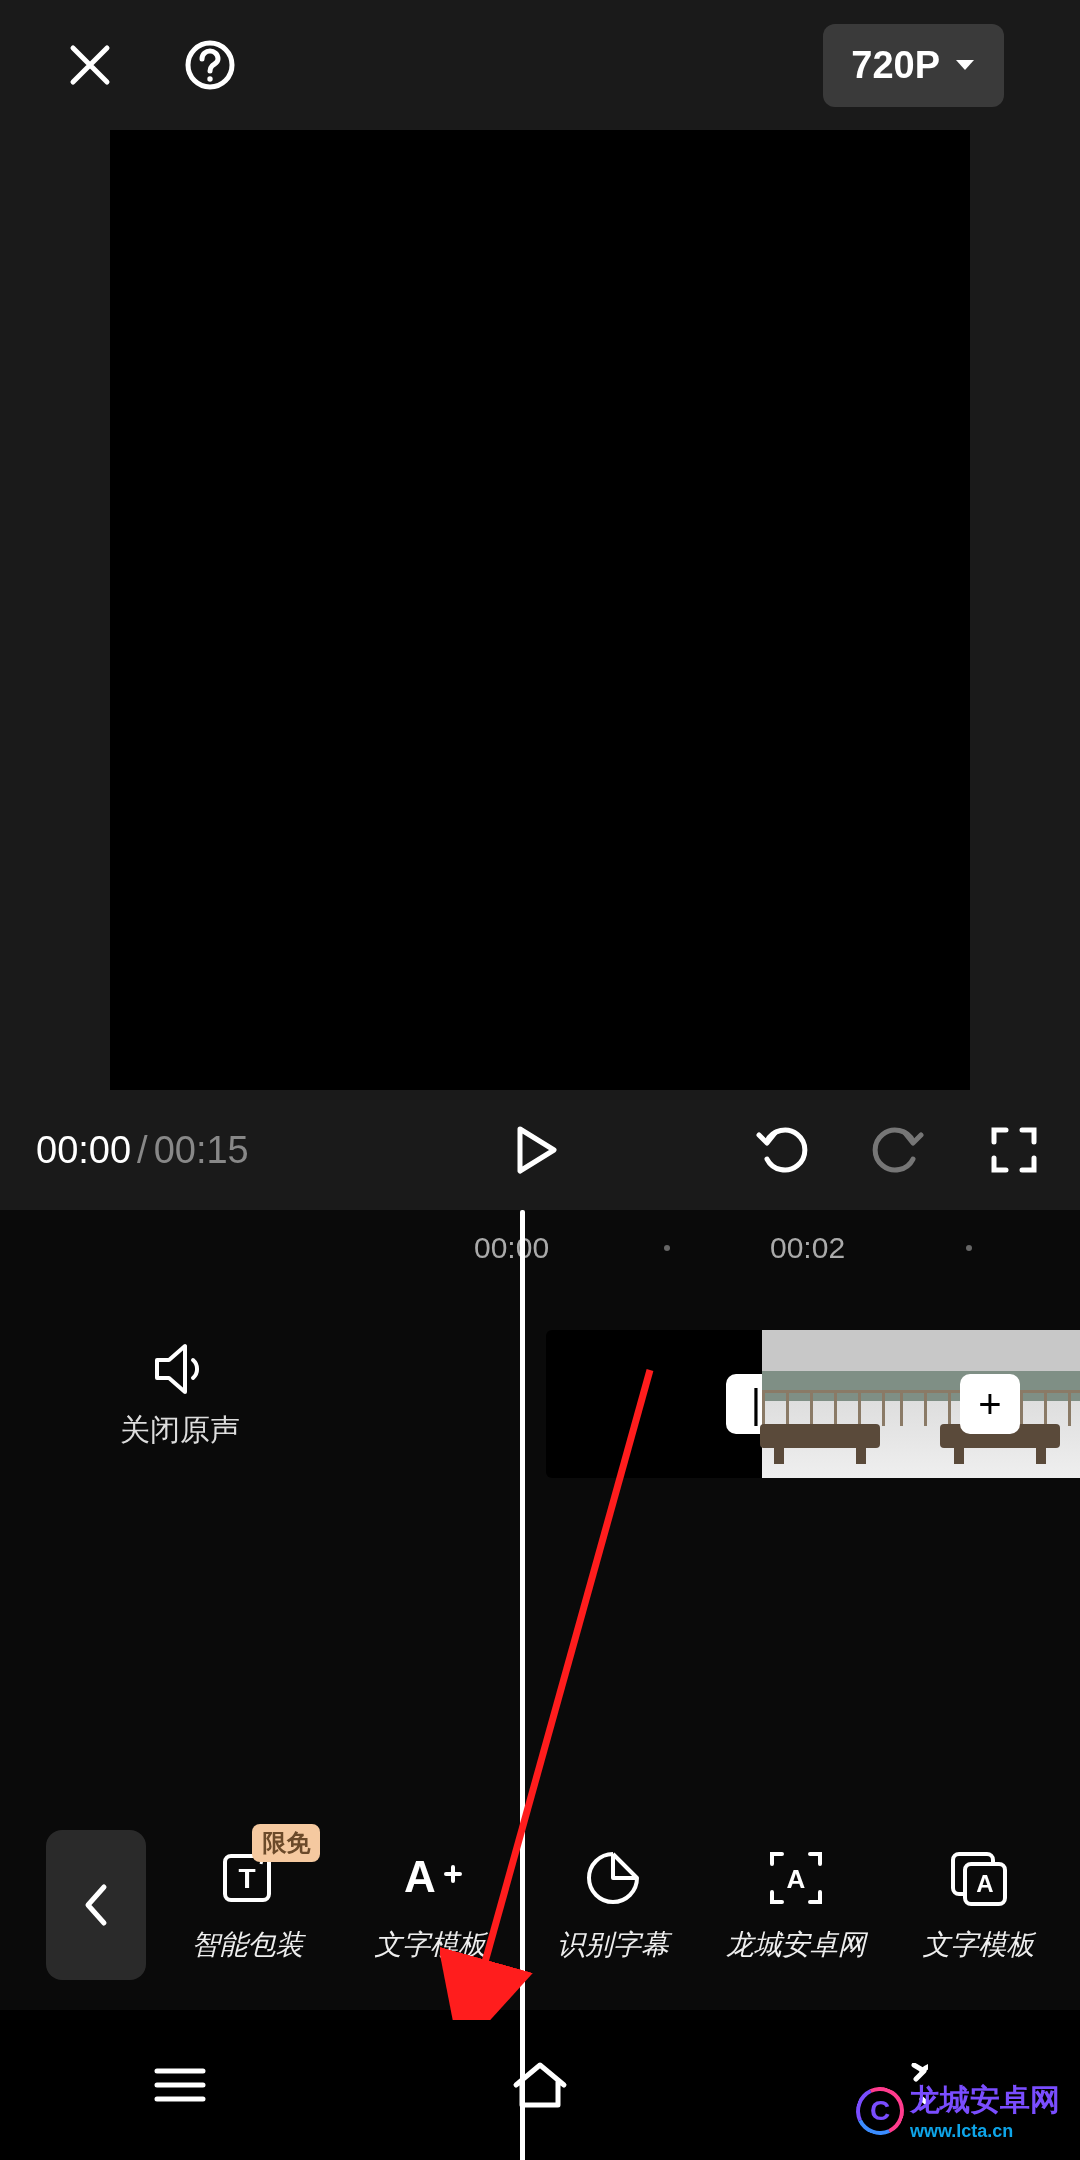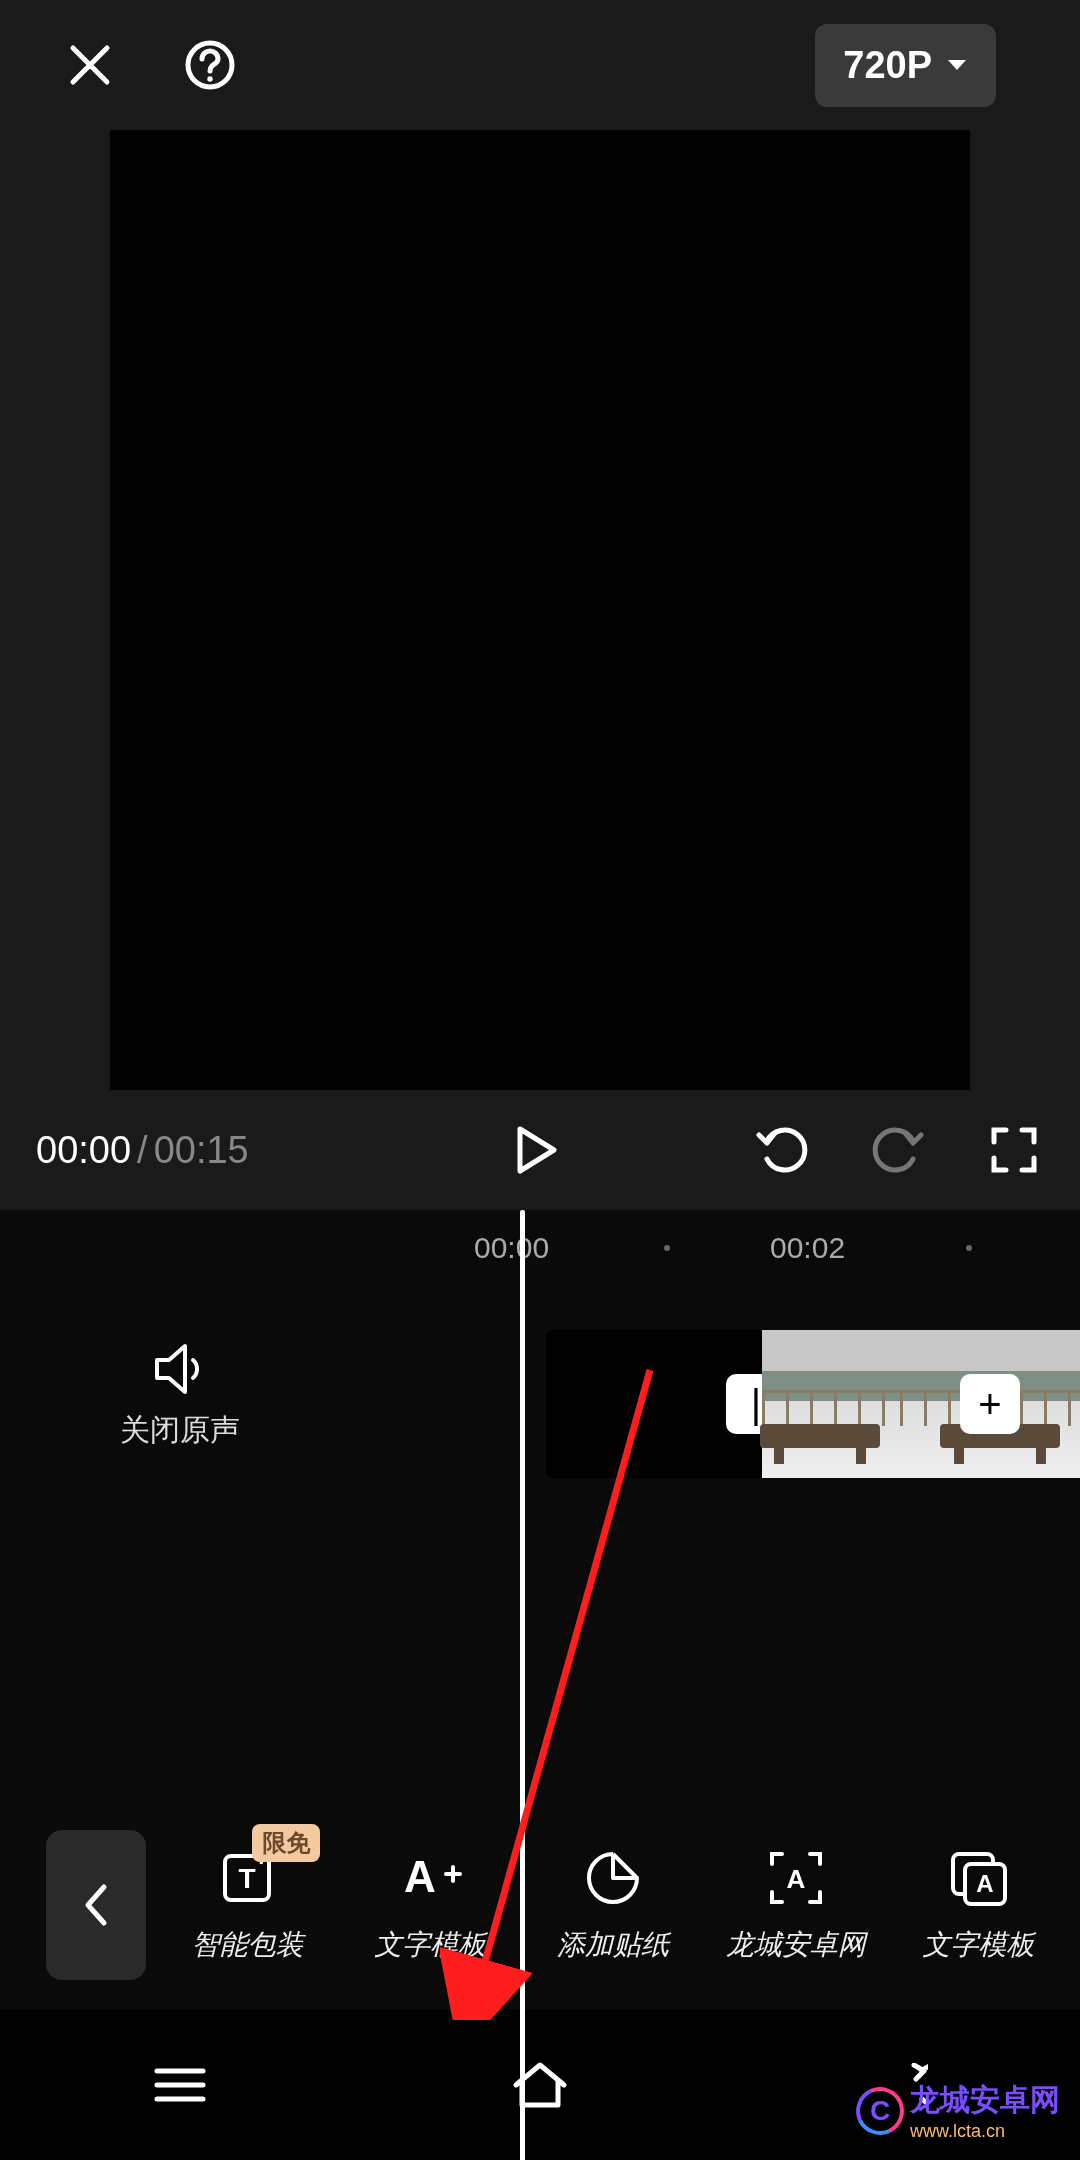--- a/index.html
+++ b/index.html
@@ -34,21 +34,21 @@
   .top-spacer { flex: 1; }
   .resolution {
     background: #3a3a3a;
     border-radius: 12px;
     padding: 20px 28px;
     font-size: 38px;
     font-weight: 600;
     display: flex;
     align-items: center;
     gap: 14px;
-    margin-right: 24px;
+    margin-right: 16px;
   }
   .resolution svg { display: block; }
   .export-btn {
     background: #ff1d51;
     border-radius: 12px;
     padding: 20px 40px;
     font-size: 38px;
     font-weight: 600;
   }
   
@@ -326,21 +326,21 @@
     width: 48px; height: 48px;
     border: 4px solid #ff3b8d;
     border-left-color:#7a4dff;
     border-bottom-color:#3b8dff;
     border-radius: 50%;
     display:flex;align-items:center;justify-content:center;
     font-size:28px;
     transform: rotate(20deg);
   }
   .wm-circle span { transform: rotate(-20deg); }
-  .wm-sub { font-size: 18px; color: #fdba74; display: block; font-weight: 400;}
+  .wm-sub { font-size: 18px; color: #0ea5e9; display: block; font-weight: 700;}
 </style>
 </head>
 <body>
 
 <div class="top-bar">
   <div class="close-btn">
     <svg width="50" height="50" viewBox="0 0 50 50">
       <path d="M8 8 L42 42 M42 8 L8 42" stroke="#fff" stroke-width="5" stroke-linecap="round"></path>
     </svg>
   </div>
@@ -471,21 +471,21 @@
       </div>
       <div class="tool-label">文字模板</div>
     </div>
     <div class="tool-item">
       <div class="tool-icon">
         <svg width="56" height="56" viewBox="0 0 56 56">
           <path d="M28 4 A24 24 0 1 0 52 28 L28 4" fill="none" stroke="#fff" stroke-width="4" stroke-linejoin="round"></path>
           <path d="M28 4 L28 28 L52 28" fill="none" stroke="#fff" stroke-width="4" stroke-linejoin="round"></path>
         </svg>
       </div>
-      <div class="tool-label">添加贴纸</div>
+      <div class="tool-label">识别字幕</div>
     </div>
     <div class="tool-item">
       <div class="tool-icon">
         <svg width="56" height="56" viewBox="0 0 56 56">
           <path d="M4 14 V4 H14 M42 4 H52 V14 M52 42 V52 H42 M14 52 H4 V42" fill="none" stroke="#fff" stroke-width="4" stroke-linecap="round"></path>
           <text x="28" y="38" font-size="26" fill="#fff" text-anchor="middle" font-weight="bold">A</text>
         </svg>
       </div>
       <div class="tool-label">龙城安卓网</div>
     </div>

